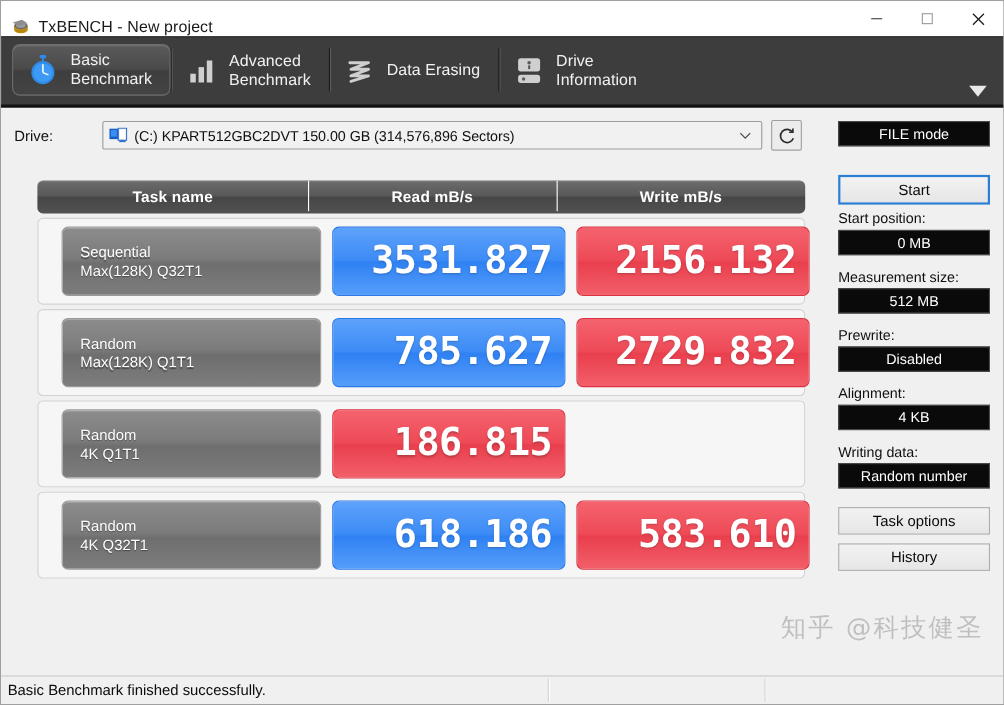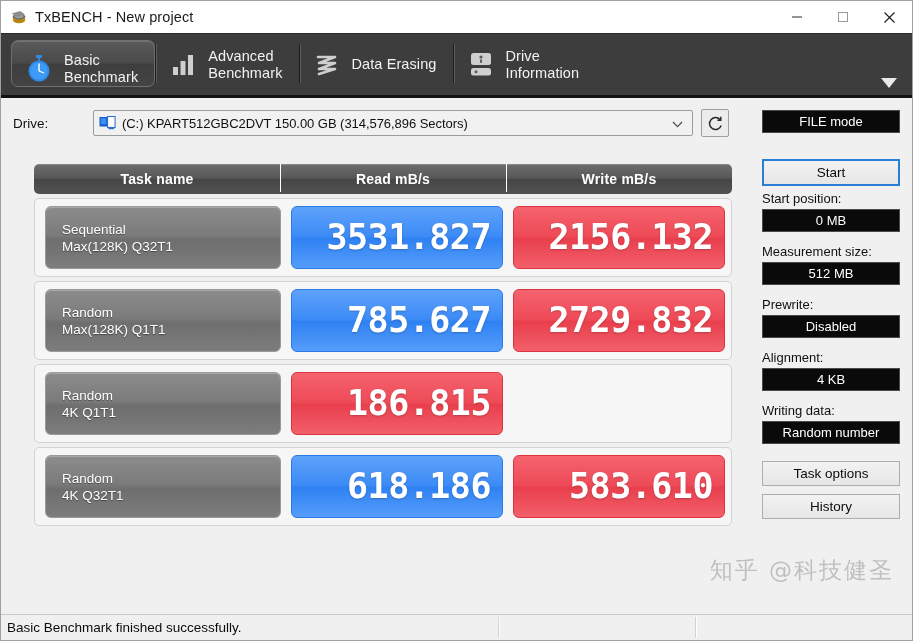--- a/index.html
+++ b/index.html
@@ -26,21 +26,21 @@
     box-sizing: border-box;
     display: flex;
     flex-direction: column;
   }
 
   
   #titlebar {
     height: 32px;
     background: #ffffff;
     display: flex;
-    align-items: center;
+    align-items: flex-end;
     position: relative;
     flex: none;
   }
   #app-icon {
     width: 18px; height: 18px;
     margin-left: 9px;
     margin-right: 7px;
     position: relative;
     flex: none;
   }
@@ -100,21 +100,20 @@
     position: relative;
     color: #e8e8e8;
     min-width: 0;
   }
   .tab.active {
     background: linear-gradient(180deg, #5a5a5a 0%, #4a4a4a 48%, #3e3e3e 52%, #444444 100%);
     border: 1px solid #6e6e6e;
     border-radius: 7px;
     margin: 6px 0 8px 0;
     box-shadow: inset 0 1px 0 rgba(255,255,255,0.16);
-    align-items: flex-end;
   }
   .tab-sep {
     width: 1px;
     background: #1c1c1c;
     margin: 10px 0 12px 0;
     box-shadow: 1px 0 0 #5c5c5c;
     flex: none;
   }
   .tab-icon {
     width: 30px; height: 34px;
@@ -234,21 +233,21 @@
 
   .row {
     height: 79px;
     margin-top: 4px;
     background: #f6f6f6;
     border: 1px solid #d3d3d3;
     border-radius: 5px;
     display: flex;
     align-items: center;
     box-sizing: border-box;
-    padding: 0 6px;
+    padding: 0 17px;
   }
   .cell-task {
     width: 236px;
     height: 63px;
     margin-left: 4px;
     border-radius: 6px;
     background: linear-gradient(180deg, #8c8c8c 0%, #7b7b7b 46%, #6e6e6e 54%, #7d7d7d 100%);
     border: 1px solid #9a9a9a;
     box-shadow: inset 0 1px 0 rgba(255,255,255,0.25);
     box-sizing: border-box;

